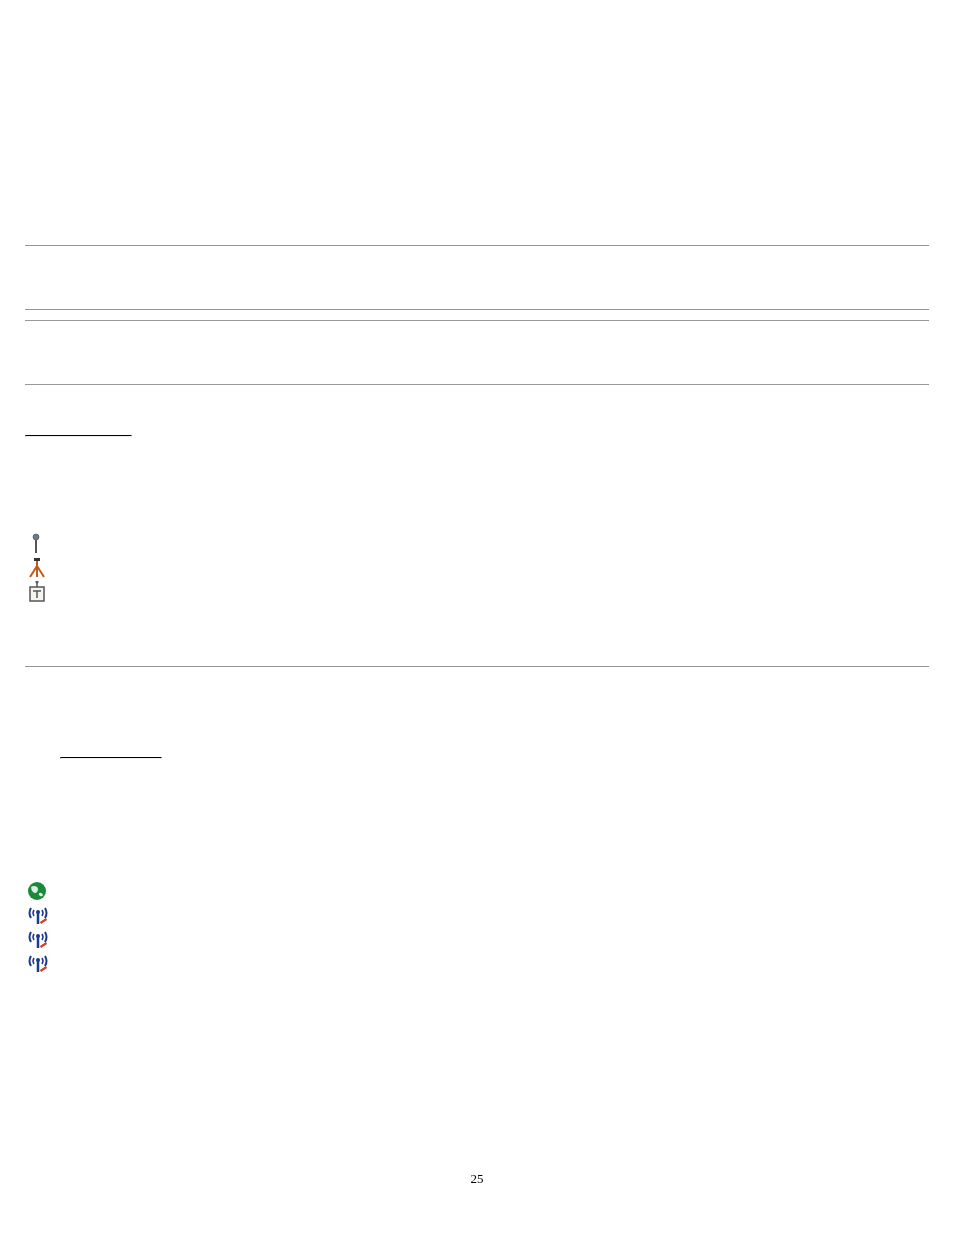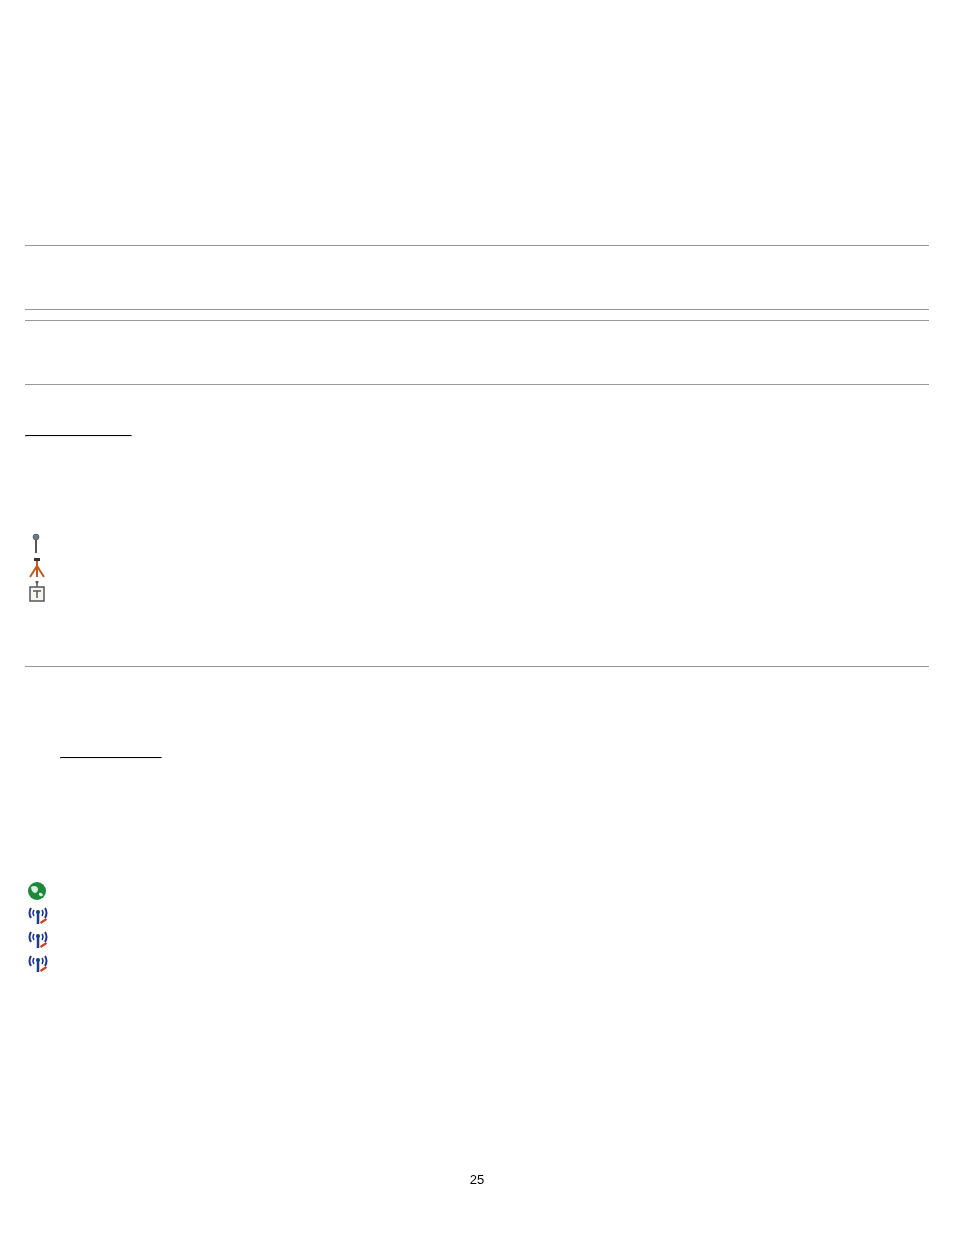--- a/index.html
+++ b/index.html
@@ -9,20 +9,21 @@
     font-family: Arial, sans-serif;
     width: 954px;
     height: 1235px;
     position: relative;
   }
   .page {
     padding: 25px;
     box-sizing: border-box;
     height: 100%;
     position: relative;
+    font-family: Liberation Serif, serif;
   }
   hr.rule {
     border: none;
     border-top: 1px solid #999;
     margin: 0;
   }
   .spacer-top { height: 220px; }
   .gap-1 { height: 63px; }
   .gap-2 { height: 10px; }
   .gap-3 { height: 63px; }

